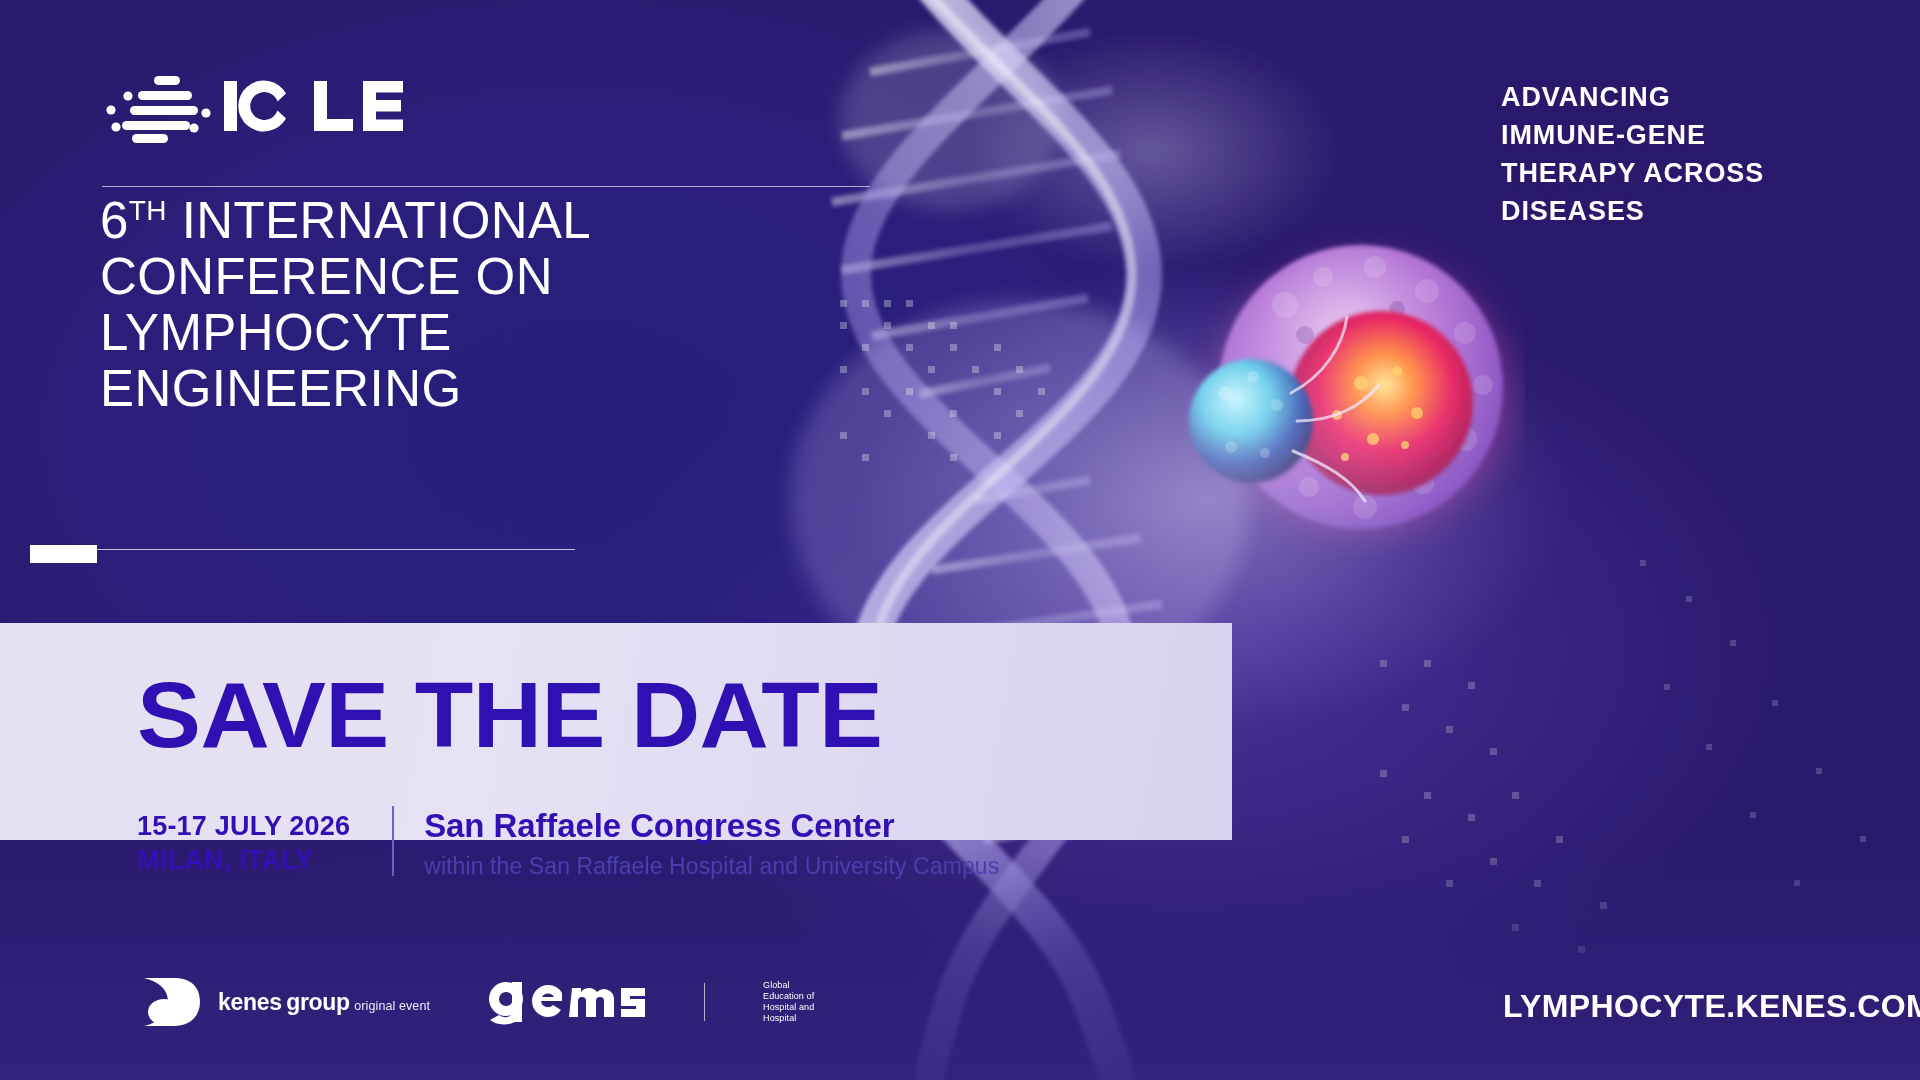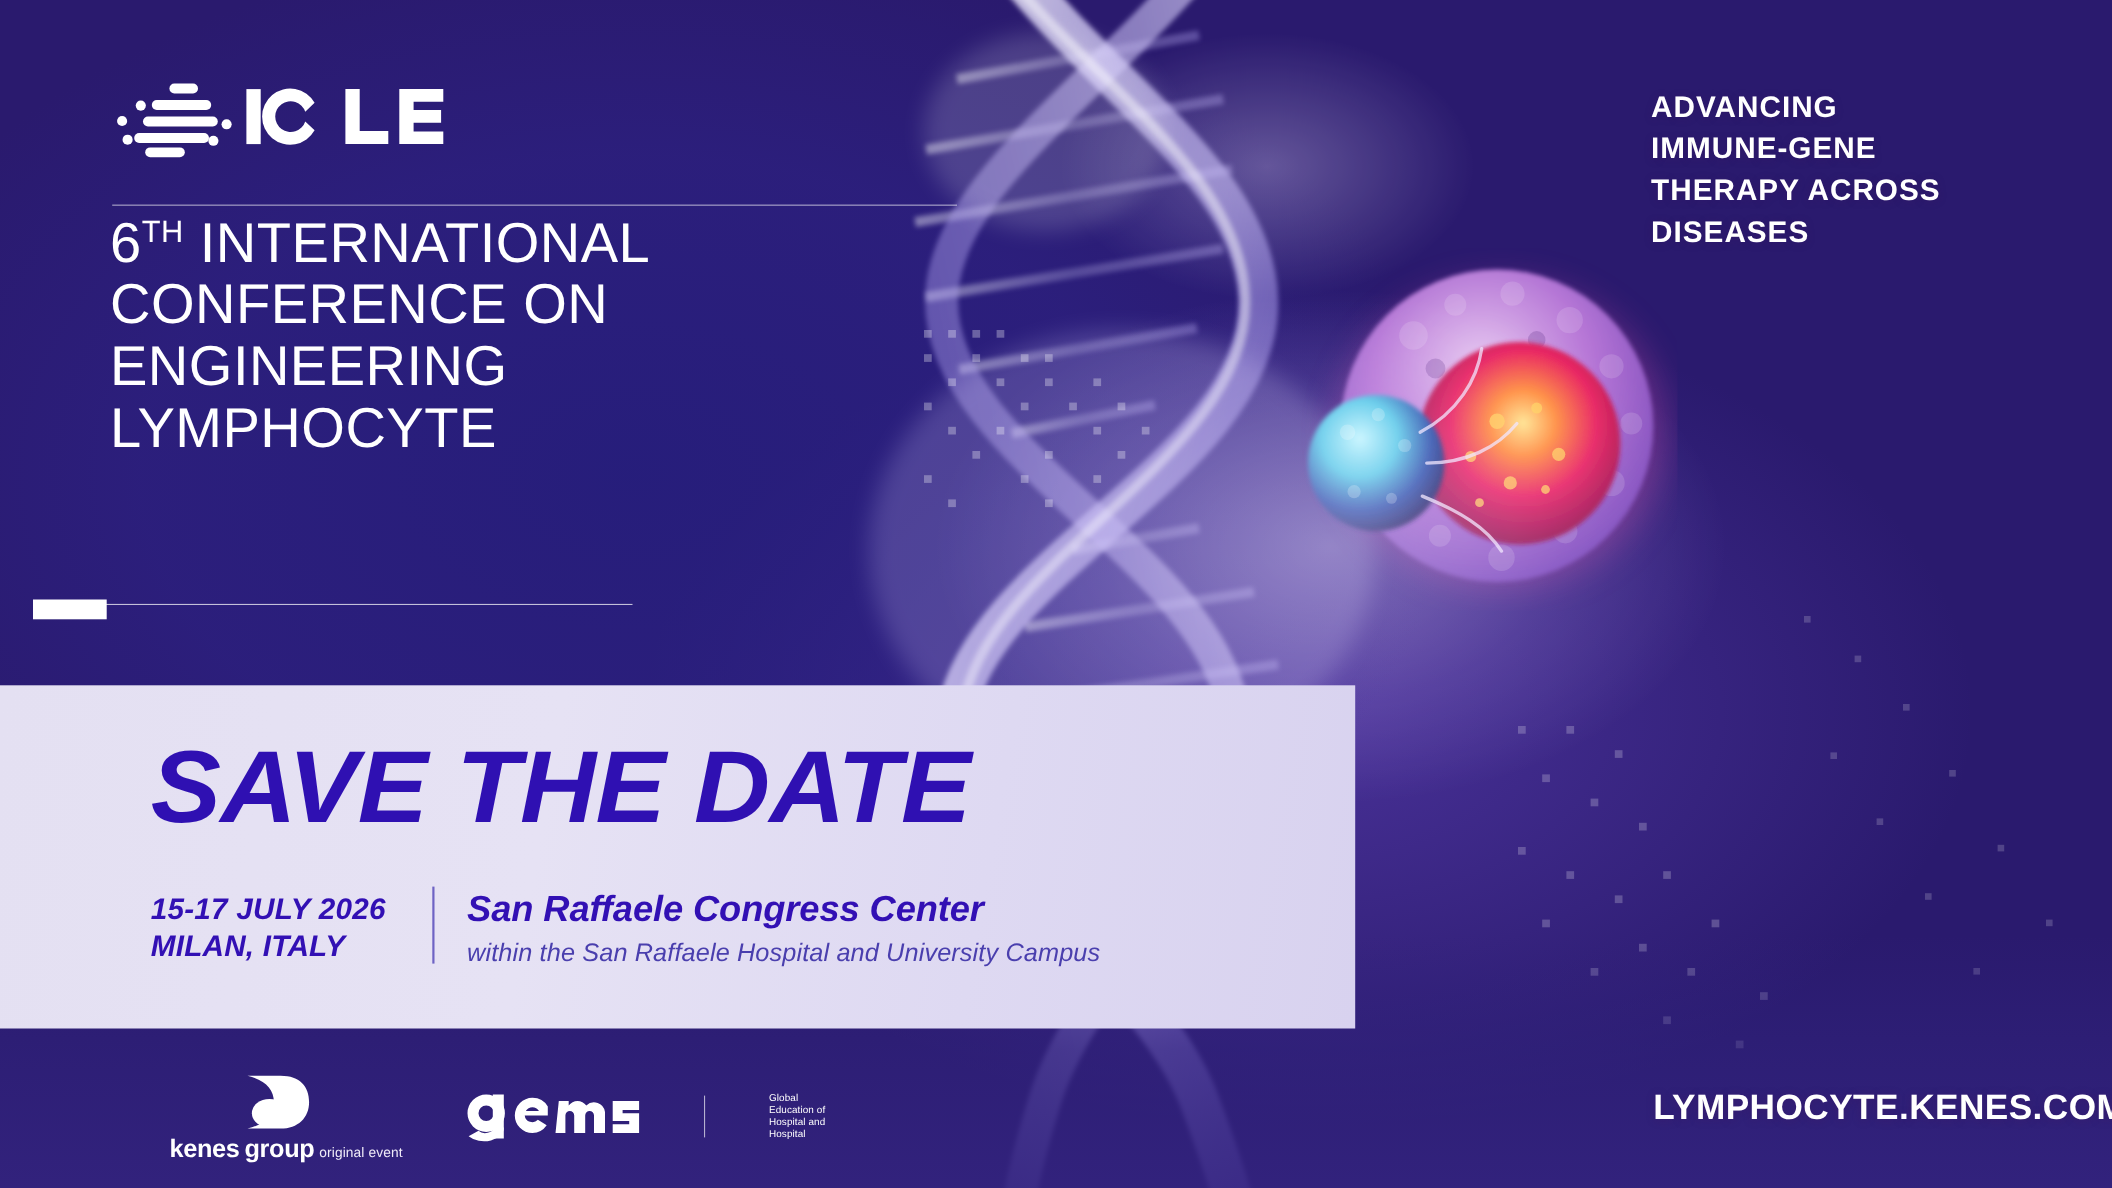--- a/index.html
+++ b/index.html
@@ -74,23 +74,22 @@
     position:absolute; left:1501px; top:78px; width:360px;
     font-family:"Liberation Sans", sans-serif;
     font-weight:700; font-size:27px; line-height:38px;
     letter-spacing:0.9px; color:#ffffff; text-transform:uppercase;
     text-shadow:0 1px 8px rgba(60,20,90,0.30);
   }
   .tagline-line { display:block; white-space:nowrap; }
 
   
   .std-panel {
-    position:absolute; left:0px; top:623px; width:1232px; height:312px;
+    position:absolute; left:0px; top:623px; width:1232px; height:217px;
     background:linear-gradient(100deg,#e4e0f2 0%, #e6e2f4 40%, #ded9f2 72%, #d8d2ef 100%);
-    font-style:italic;
   }
   .std-title {
     position:absolute; left:137px; top:44px;
     font-family:"Liberation Sans", sans-serif;
     font-weight:700; font-size:93px; line-height:96px;
     letter-spacing:-0.5px; color:#2f10b2;
     transform:scaleX(1.03); transform-origin:left center;
     white-space:nowrap;
   }
   .std-row { position:absolute; left:137px; top:183px; display:flex; align-items:flex-start; }
@@ -109,21 +108,21 @@
     letter-spacing:-0.1px; color:#3210b4; white-space:nowrap;
   }
   .std-venue-sub {
     font-family:"Liberation Sans", sans-serif;
     font-weight:400; font-size:23px; line-height:32px;
     letter-spacing:0.1px; color:#4a3fae; white-space:nowrap; margin-top:4px;text-align:center;
   }
 
   
   .footer-logos { position:absolute; left:140px; top:972px; display:flex; align-items:center; }
-  .kenes-logo { display:flex; align-items:center;flex-direction:column; }
+  .kenes-logo { display:flex; align-items:center; }
   .kenes-mark { width:64px; height:60px; flex:none; }
   .kenes-text { margin-left:14px; color:#fff; }
   .kenes-name {
     font-family:"Liberation Sans", sans-serif;
     font-weight:700; font-size:23px; line-height:24px; letter-spacing:-0.3px;
   }
   .kenes-tag {
     font-family:"Liberation Sans", sans-serif;
     font-weight:400; font-size:12.5px; line-height:18px; letter-spacing:0.1px;
     margin-top:3px; color:#efeaf8;
@@ -393,22 +392,22 @@
     </div>
   </div>
   <div class="logo-rule"></div>
 
   <div class="conf-title">
     <span class="conf-title-line">
       <span>6</span><span class="ord">TH</span>
       <span>INTERNATIONAL</span>
     </span>
     <span class="conf-title-line">CONFERENCE ON</span>
+    <span class="conf-title-line">LYMPHOCYTE</span>
     <span class="conf-title-line">ENGINEERING</span>
-    <span class="conf-title-line">LYMPHOCYTE</span>
   </div>
 
   <div class="accent-rule"></div>
   <div class="accent-block"></div>
 
   <div class="tagline">
     <span class="tagline-line">ADVANCING</span>
     <span class="tagline-line">IMMUNE-GENE</span>
     <span class="tagline-line">THERAPY ACROSS</span>
     <span class="tagline-line">DISEASES</span>

